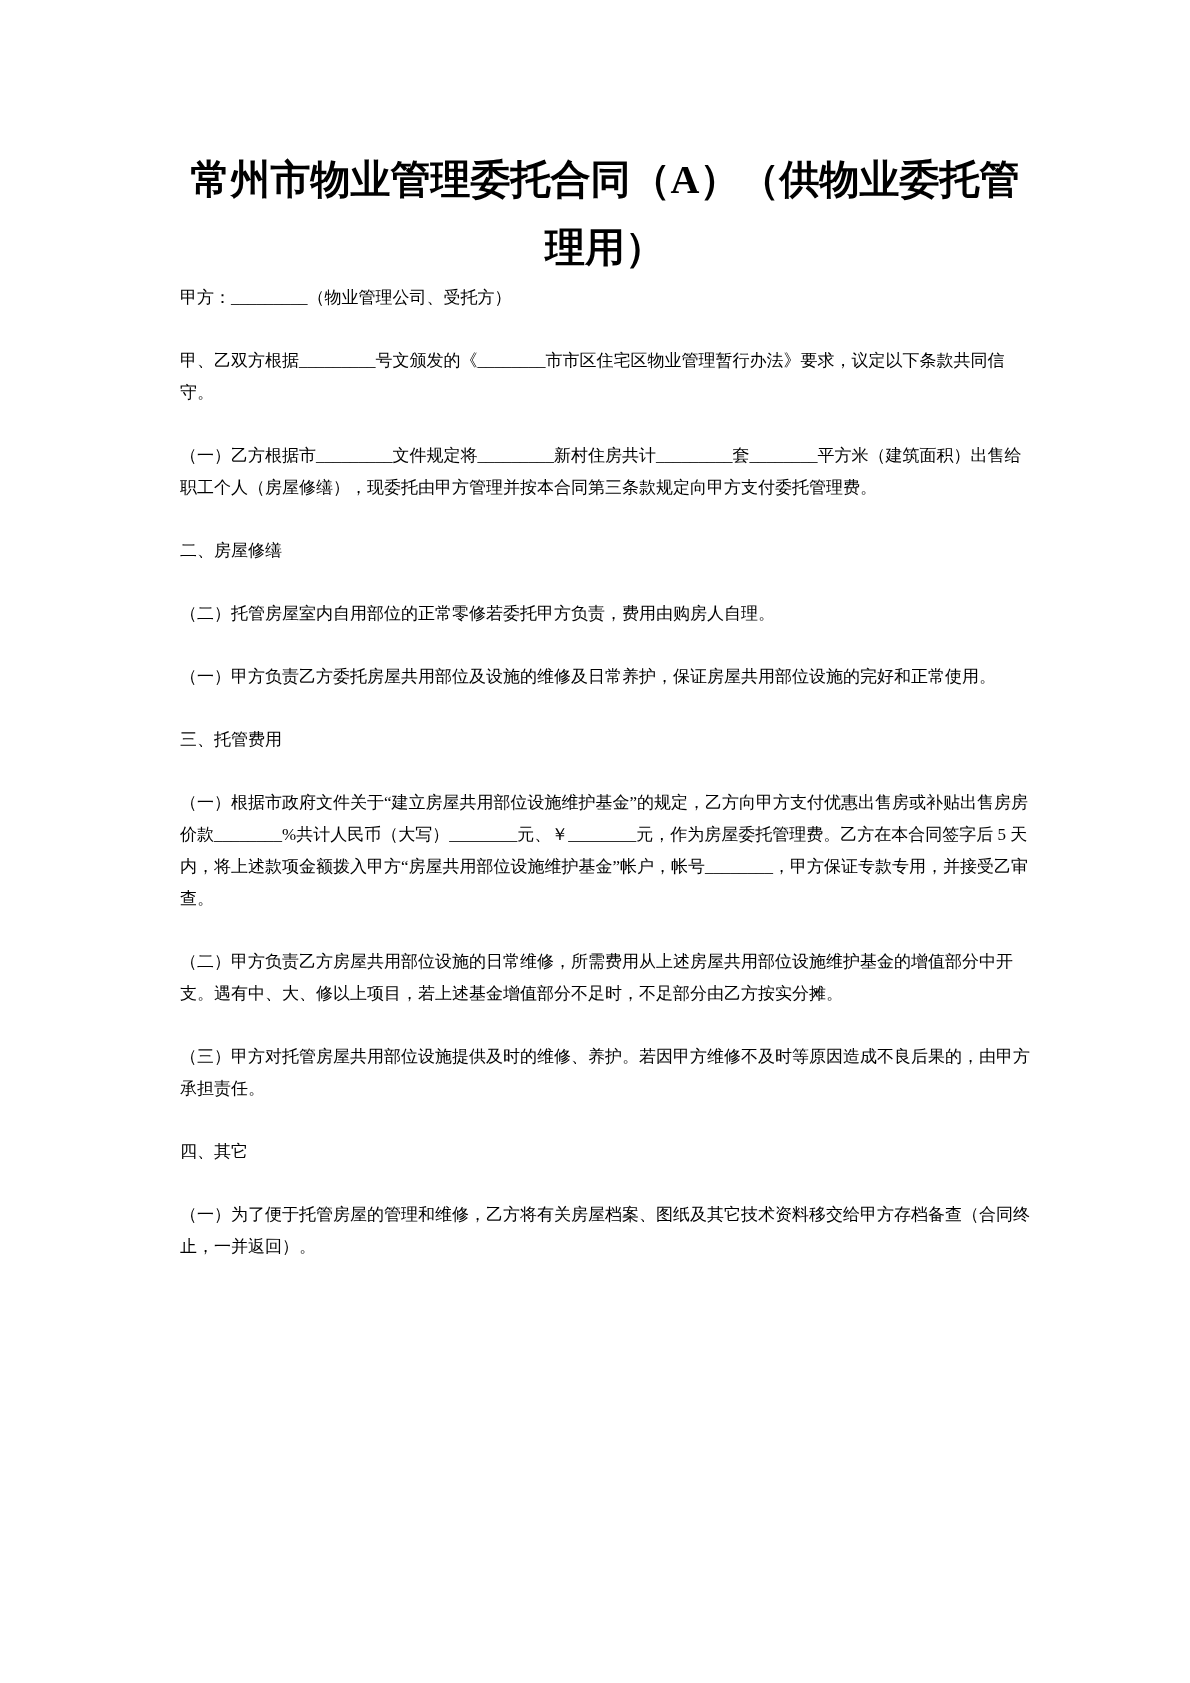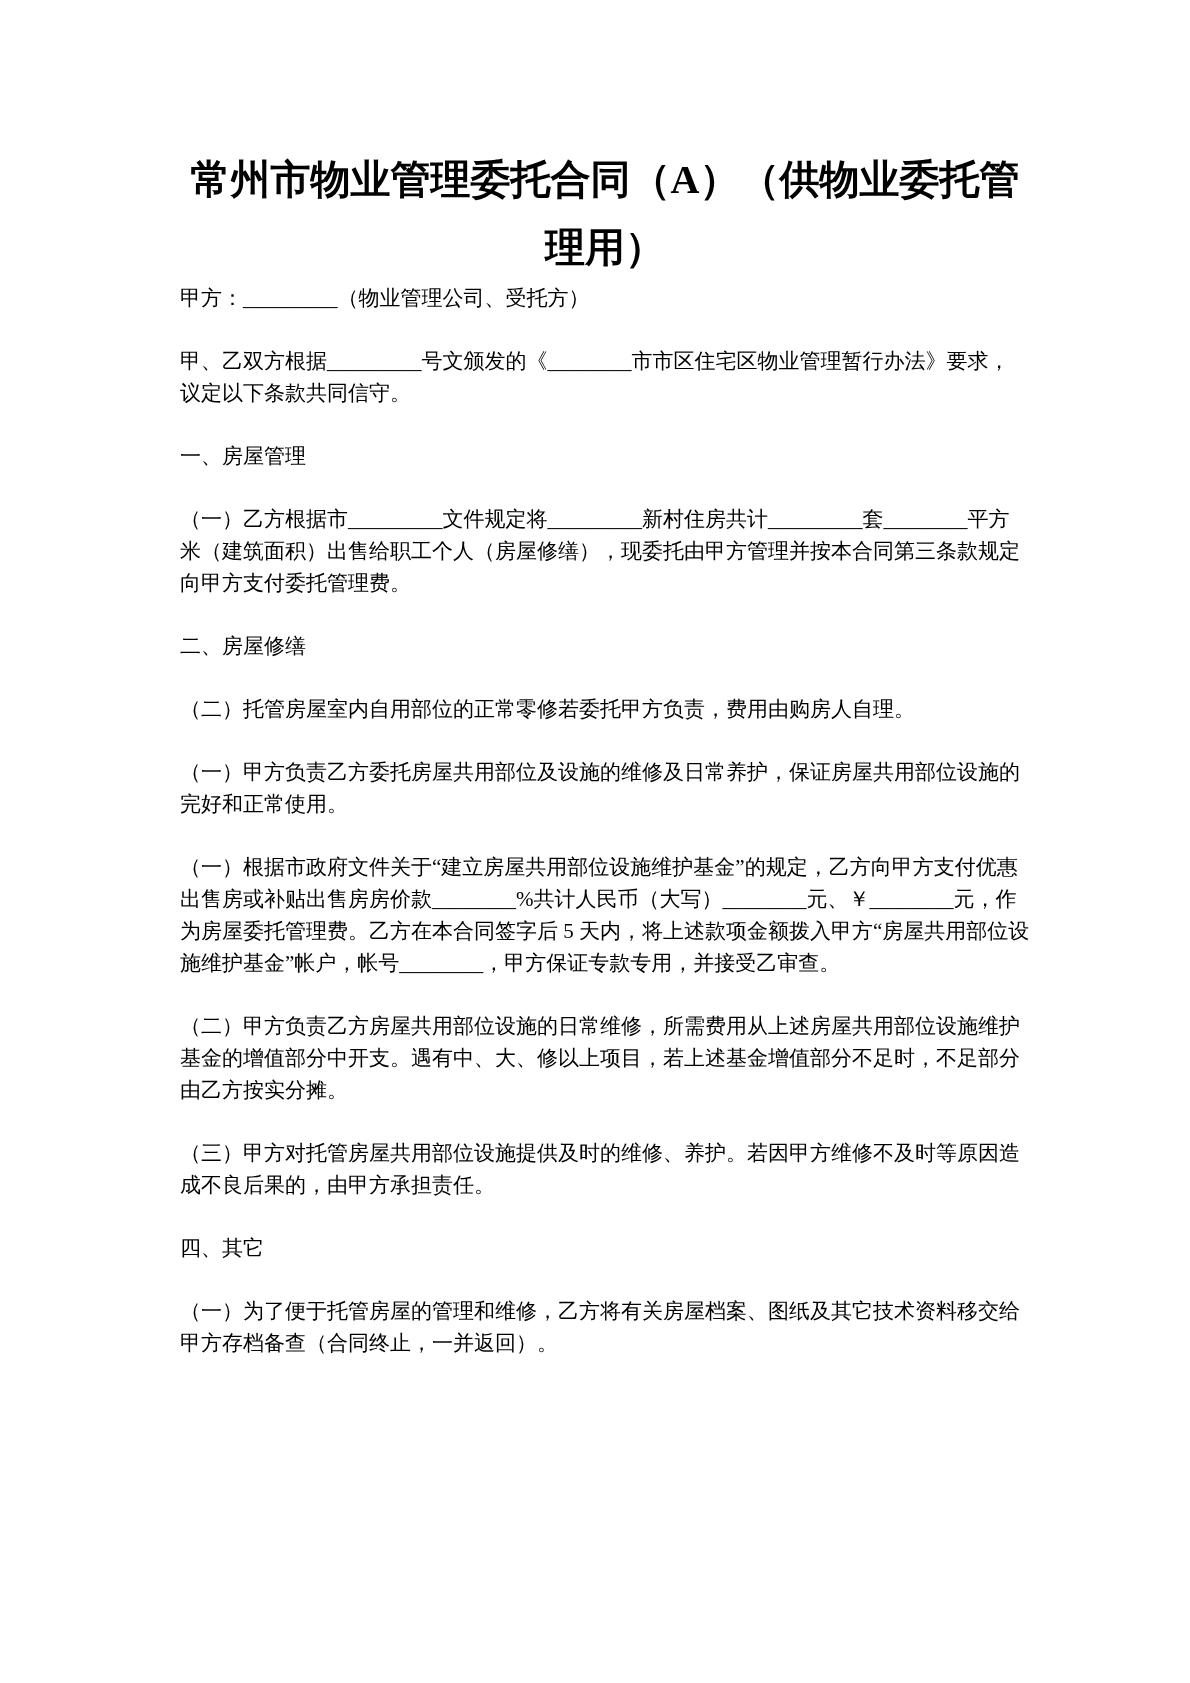--- a/index.html
+++ b/index.html
@@ -24,39 +24,39 @@
     font-weight: bold;
     line-height: 68px;
     text-align: center;
     margin: 0;
     word-break: break-all;
   }
   .doc-body {
     margin-top: 0;
   }
   .para {
-    font-size: 21px;
+    font-size: 17px;
     line-height: 32px;
     margin: 0 0 31px 0;
     text-align: left;
     word-break: break-all;
   }
 </style>
 </head>
 <body>
 
 <div class="page">
   <h1 class="doc-title">常州市物业管理委托合同（A）（供物业委托管理用）</h1>
   <div class="doc-body">
       <p class="para">甲方：_________（物业管理公司、受托方）</p>
       <p class="para">甲、乙双方根据_________号文颁发的《________市市区住宅区物业管理暂行办法》要求，议定以下条款共同信守。</p>
-      <p class="para">一、房屋管理</p>
       <p class="para">（一）乙方根据市_________文件规定将_________新村住房共计_________套________平方米（建筑面积）出售给职工个人（房屋修缮），现委托由甲方管理并按本合同第三条款规定向甲方支付委托管理费。</p>
       <p class="para">二、房屋修缮</p>
       <p class="para">（二）托管房屋室内自用部位的正常零修若委托甲方负责，费用由购房人自理。</p>
       <p class="para">（一）甲方负责乙方委托房屋共用部位及设施的维修及日常养护，保证房屋共用部位设施的完好和正常使用。</p>
+      <p class="para">三、托管费用</p>
       <p class="para">（一）根据市政府文件关于“建立房屋共用部位设施维护基金”的规定，乙方向甲方支付优惠出售房或补贴出售房房价款________%共计人民币（大写）________元、￥________元，作为房屋委托管理费。乙方在本合同签字后 5 天内，将上述款项金额拨入甲方“房屋共用部位设施维护基金”帐户，帐号________，甲方保证专款专用，并接受乙审查。</p>
       <p class="para">（二）甲方负责乙方房屋共用部位设施的日常维修，所需费用从上述房屋共用部位设施维护基金的增值部分中开支。遇有中、大、修以上项目，若上述基金增值部分不足时，不足部分由乙方按实分摊。</p>
       <p class="para">（三）甲方对托管房屋共用部位设施提供及时的维修、养护。若因甲方维修不及时等原因造成不良后果的，由甲方承担责任。</p>
       <p class="para">四、其它</p>
       <p class="para">（一）为了便于托管房屋的管理和维修，乙方将有关房屋档案、图纸及其它技术资料移交给甲方存档备查（合同终止，一并返回）。</p>
     </div>
 </div>
 
 </body></html>

